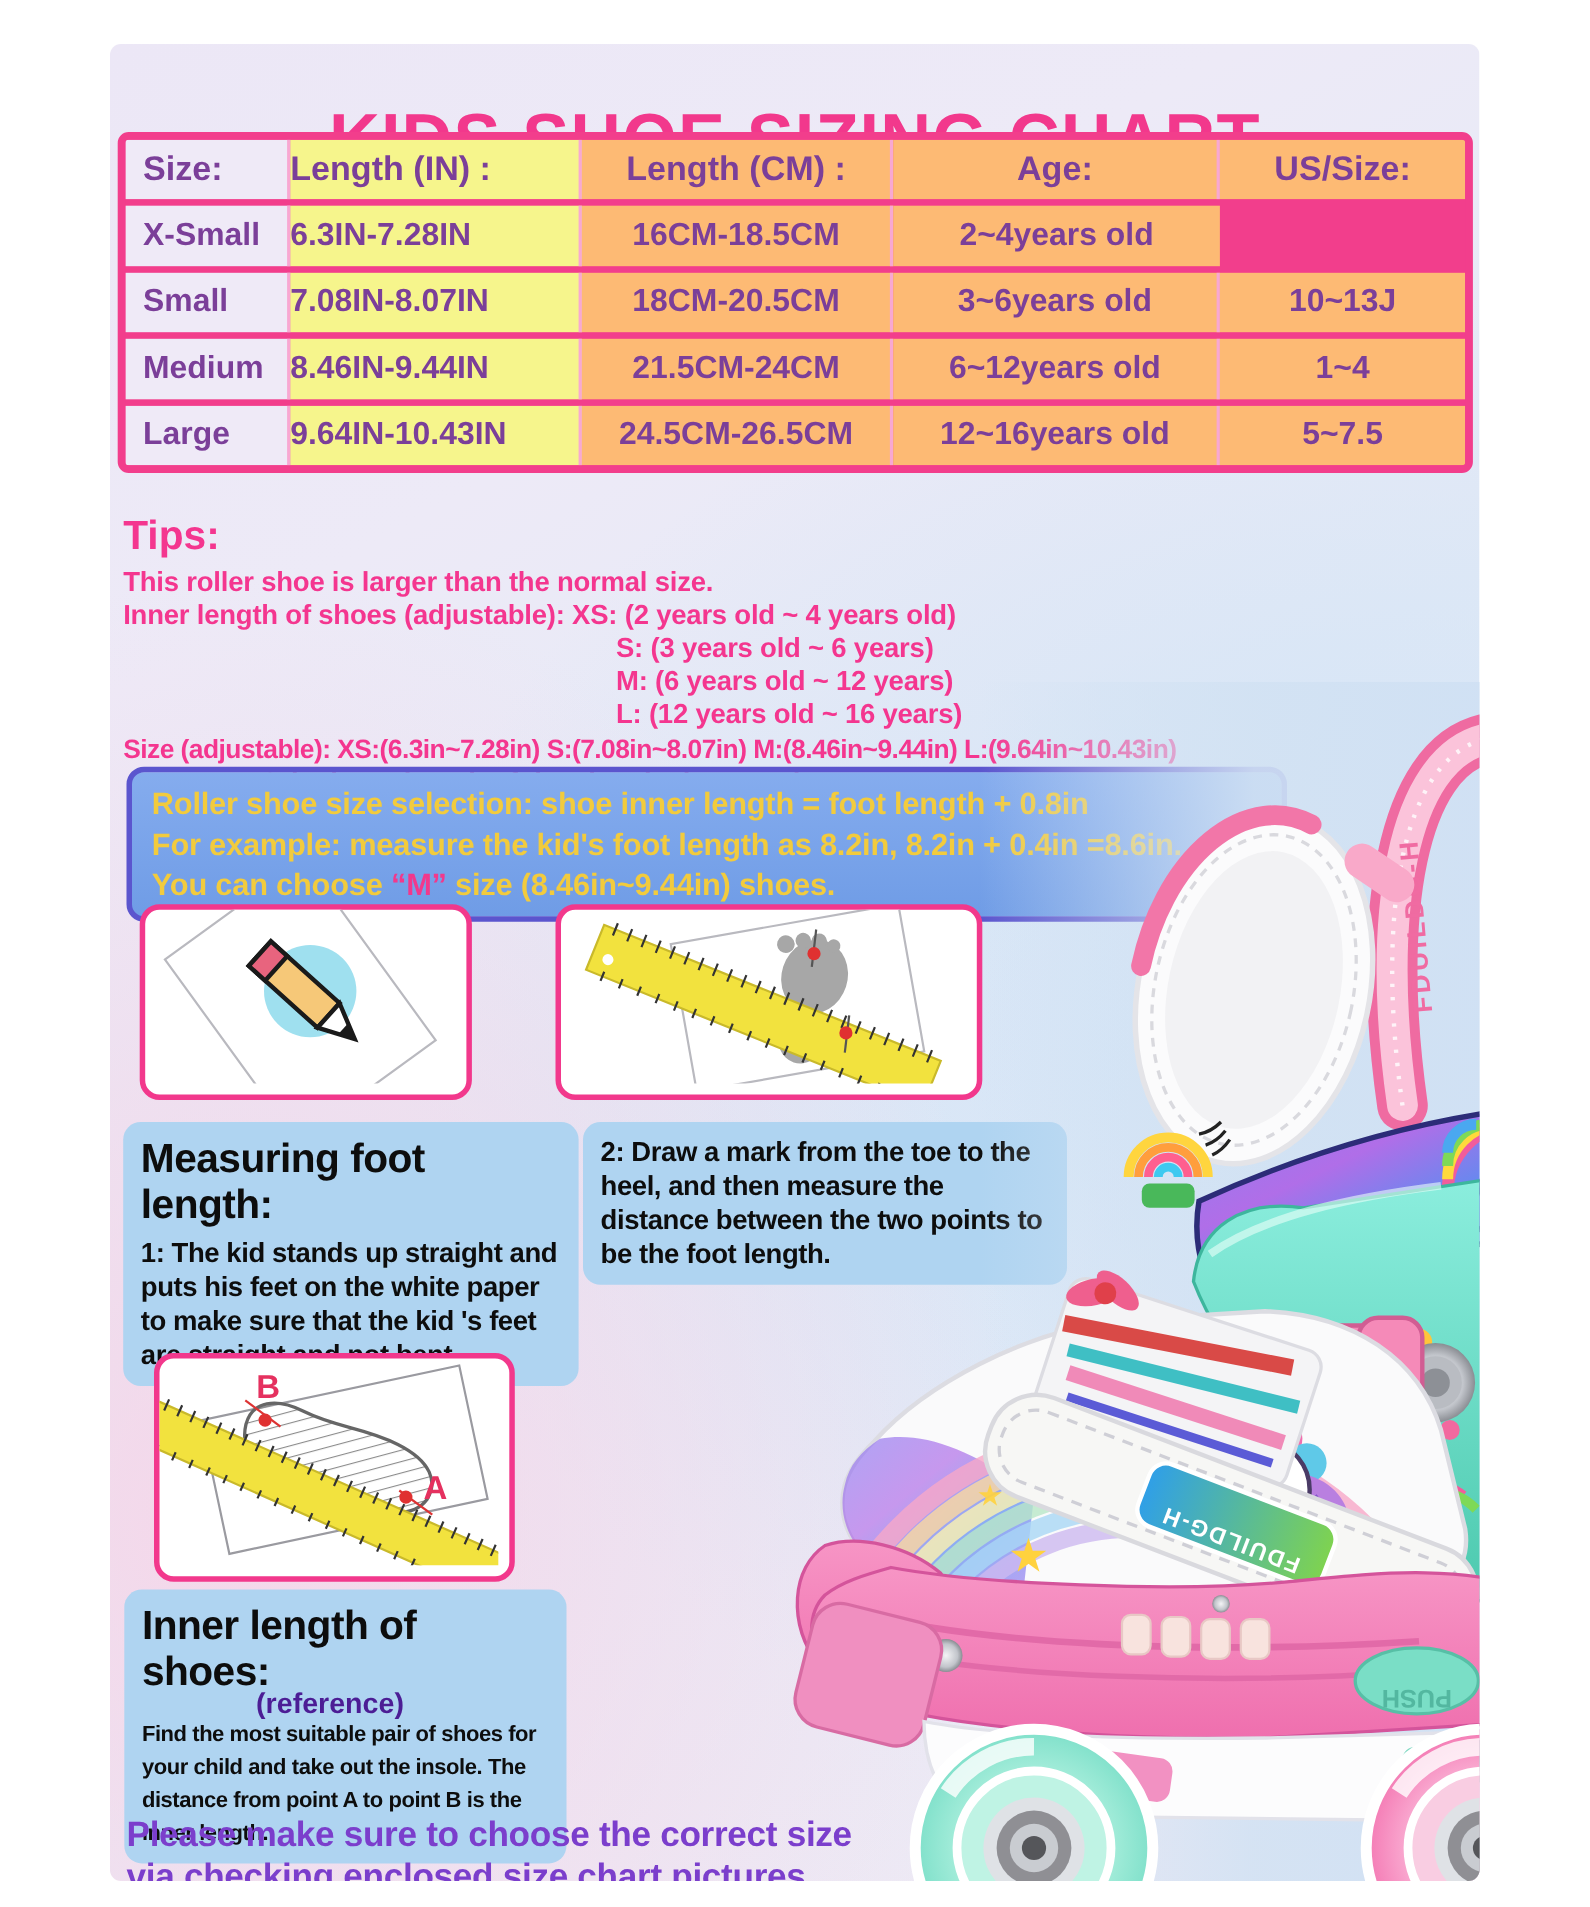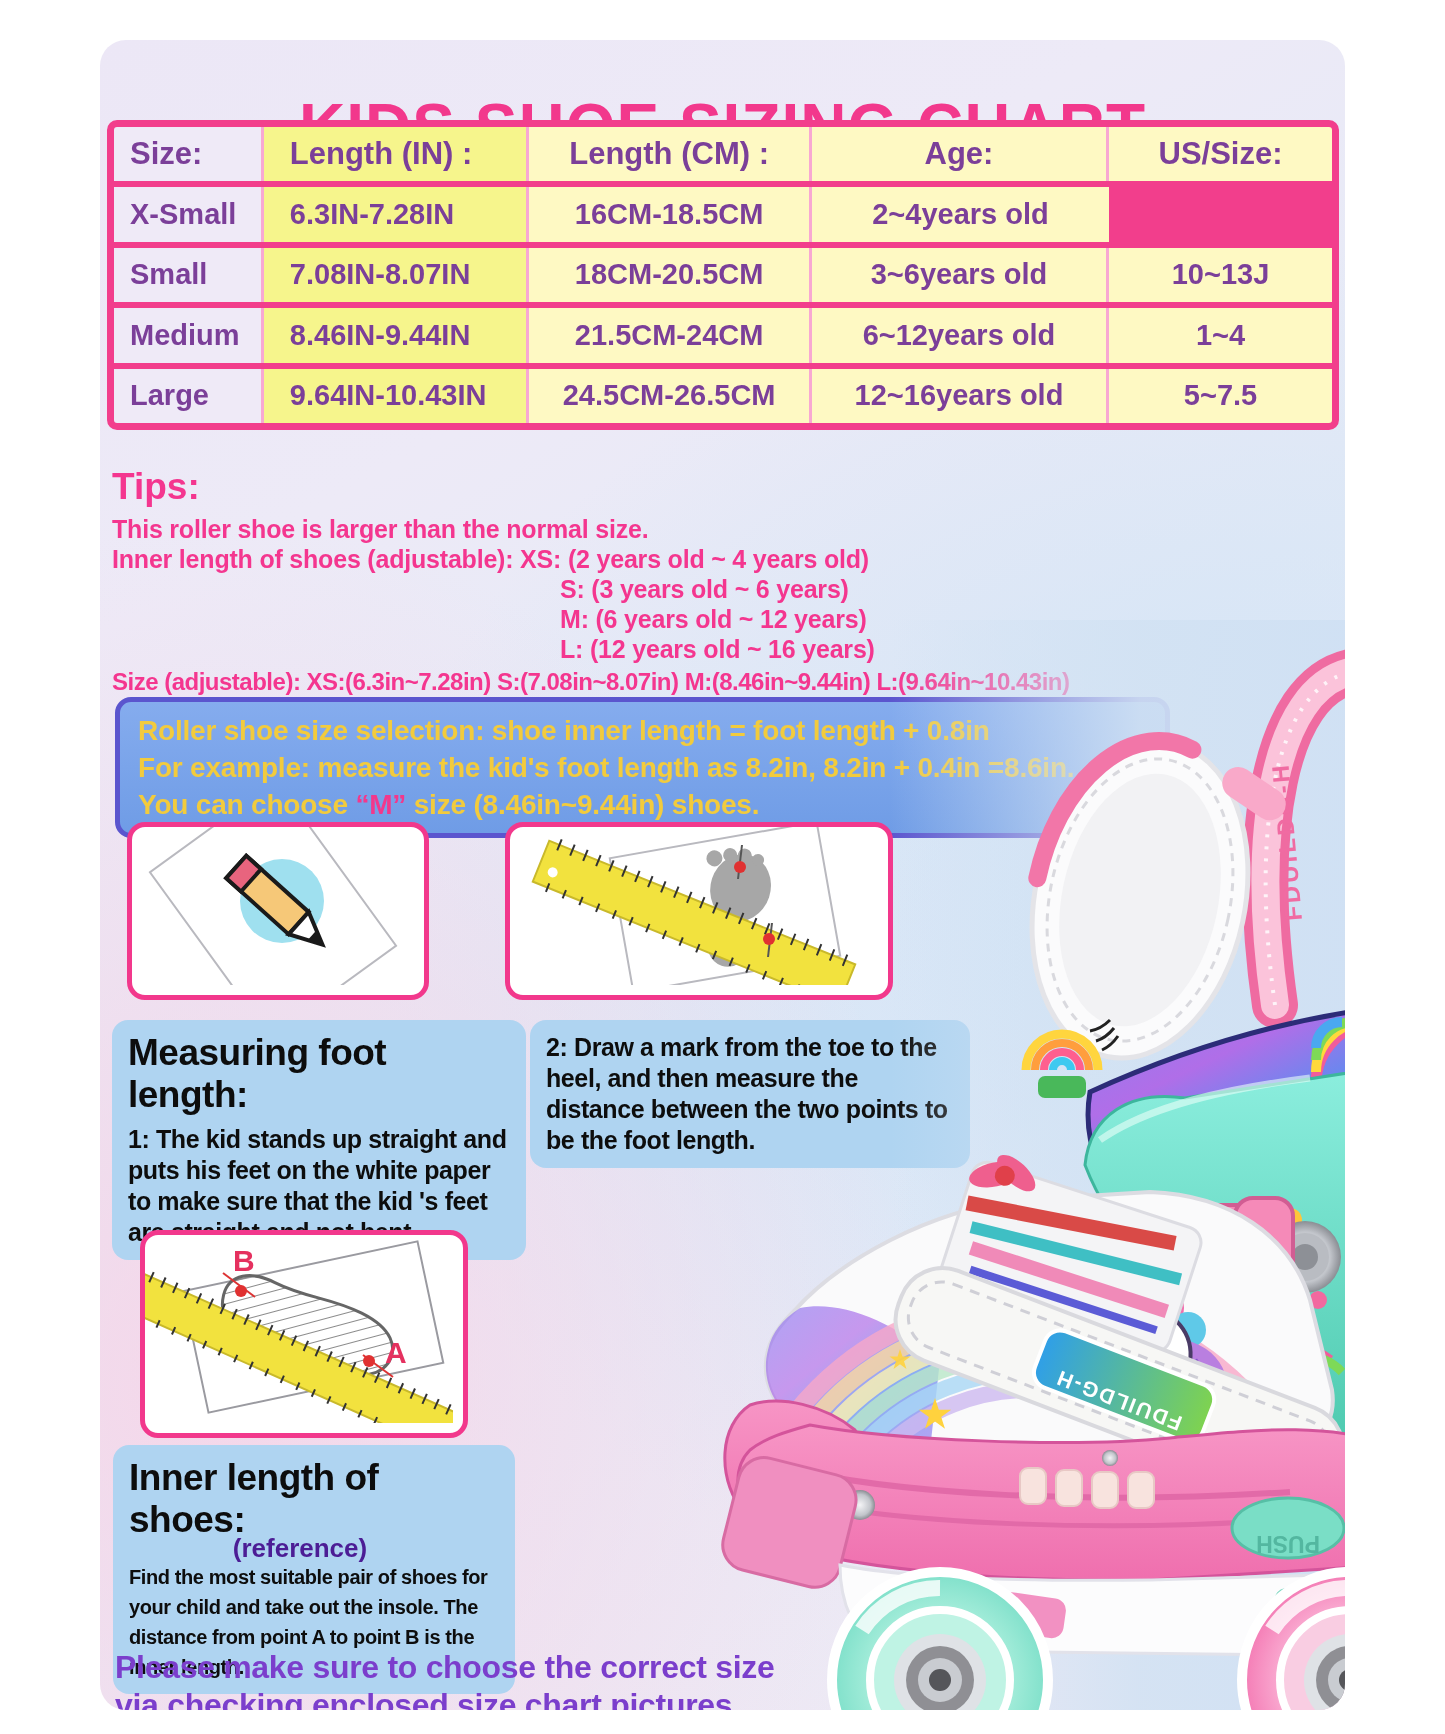--- a/index.html
+++ b/index.html
@@ -1,34 +1,34 @@
 <!DOCTYPE html>
 <html><head>
 <meta charset="utf-8">
 <style>
   html,body{margin:0;padding:0;background:#fff;}
   .page{position:relative;width:1445px;height:1734px;background:#fff;overflow:hidden;
         font-family:"Liberation Sans",sans-serif;}
-  .card{position:absolute;left:100px;top:40px;width:1245px;height:1670px;border-radius:26px;overflow:hidden;
+  .card{position:absolute;left:100px;top:40px;width:1245px;height:1670px;border-radius:10px;overflow:hidden;
         background:
           radial-gradient(ellipse at 10% 80%, rgba(248,211,231,.85), rgba(248,211,231,0) 45%),
           radial-gradient(ellipse at 95% 55%, rgba(205,226,246,.9), rgba(205,226,246,0) 55%),
           linear-gradient(150deg,#ece7f6 0%,#edeaf7 25%,#e4eaf6 50%,#e7ecf7 70%,#f0e9f4 100%);}
   .abs{position:absolute;}
   .title{left:0;top:50px;width:100%;text-align:center;color:#F2388C;font-size:64px;font-weight:900;
          letter-spacing:1px;transform:scaleY(1.05);}
   
   .sizing-table{left:7px;top:80px;width:1218px;border:7px solid #F23E8C;background:#F23E8C;border-radius:10px;
                 display:grid;grid-template-rows:repeat(5,1fr);row-gap:6px;overflow:hidden;height:296px;}
   .trow{display:grid;grid-template-columns:12.3% 21.8% 23.2% 24.4% 18.3%;}
-  .tcell{background:#fef9c3;color:#7B3F99;font-weight:700;font-size:29px;display:flex;align-items:center;
+  .tcell{background:#fdba74;color:#7B3F99;font-weight:700;font-size:29px;display:flex;align-items:center;
          justify-content:center;border-right:3px solid #F8A8D2;}
   .tcell:last-child{border-right:none;}
   .tcell.c0{justify-content:flex-start;padding-left:16px;background:#efeaf7;}
-  .tcell.c1{background:#f6f58c;justify-content:flex-start;padding-left:26px;}
+  .tcell.c1{background:#f6f58c;justify-content:flex-start;}
   .trow.head .tcell{font-size:31px;font-weight:800;}
   
   .tips{left:12px;top:398px;width:1060px;color:#F4368F;font-weight:800;margin-top:28px;}
   .tips-h{font-size:37px;margin-bottom:6px;}
   .tips-line{font-size:25px;line-height:30px;letter-spacing:-0.2px;}
   .tips-indent{padding-left:448px;}
   .tips-size{font-size:24px;letter-spacing:-0.5px;margin-top:3px;}
   .tips-note{font-size:25px;text-align:center;width:920px;}
   
   .selbox{left:15px;top:657px;width:1009px;background:linear-gradient(180deg,#85acee,#6f9ce6);

